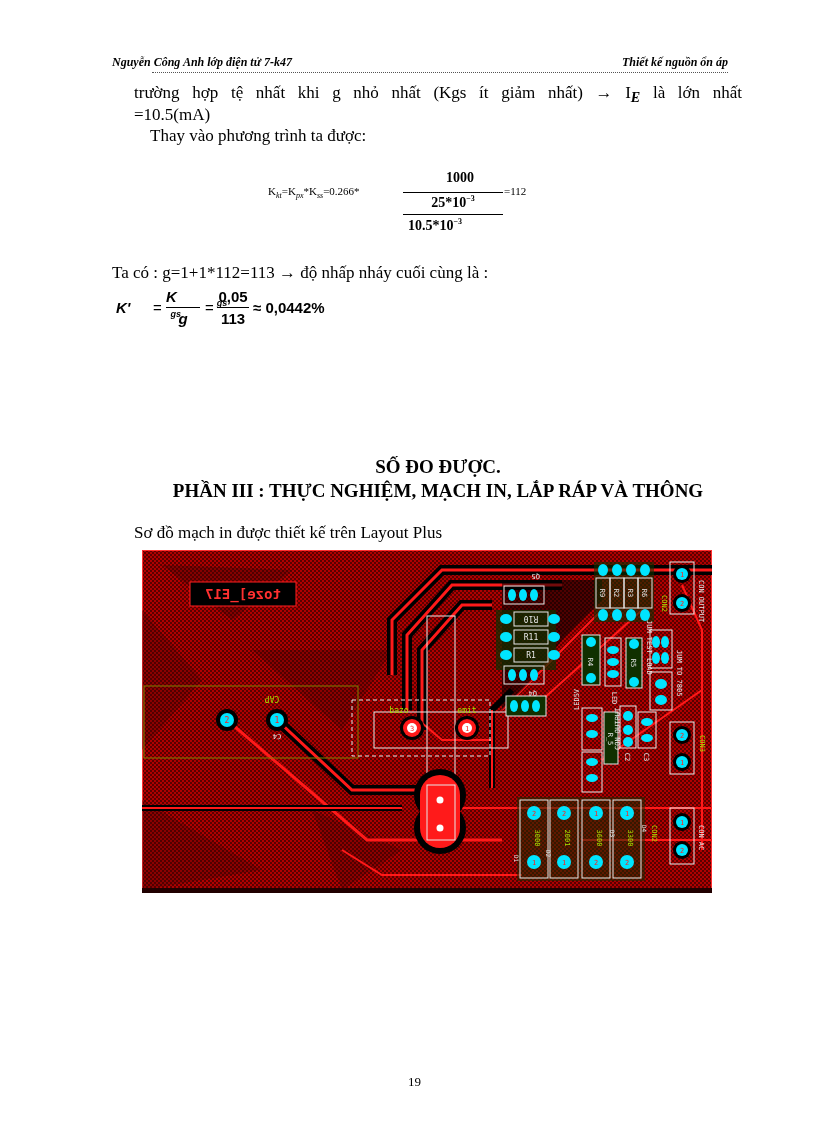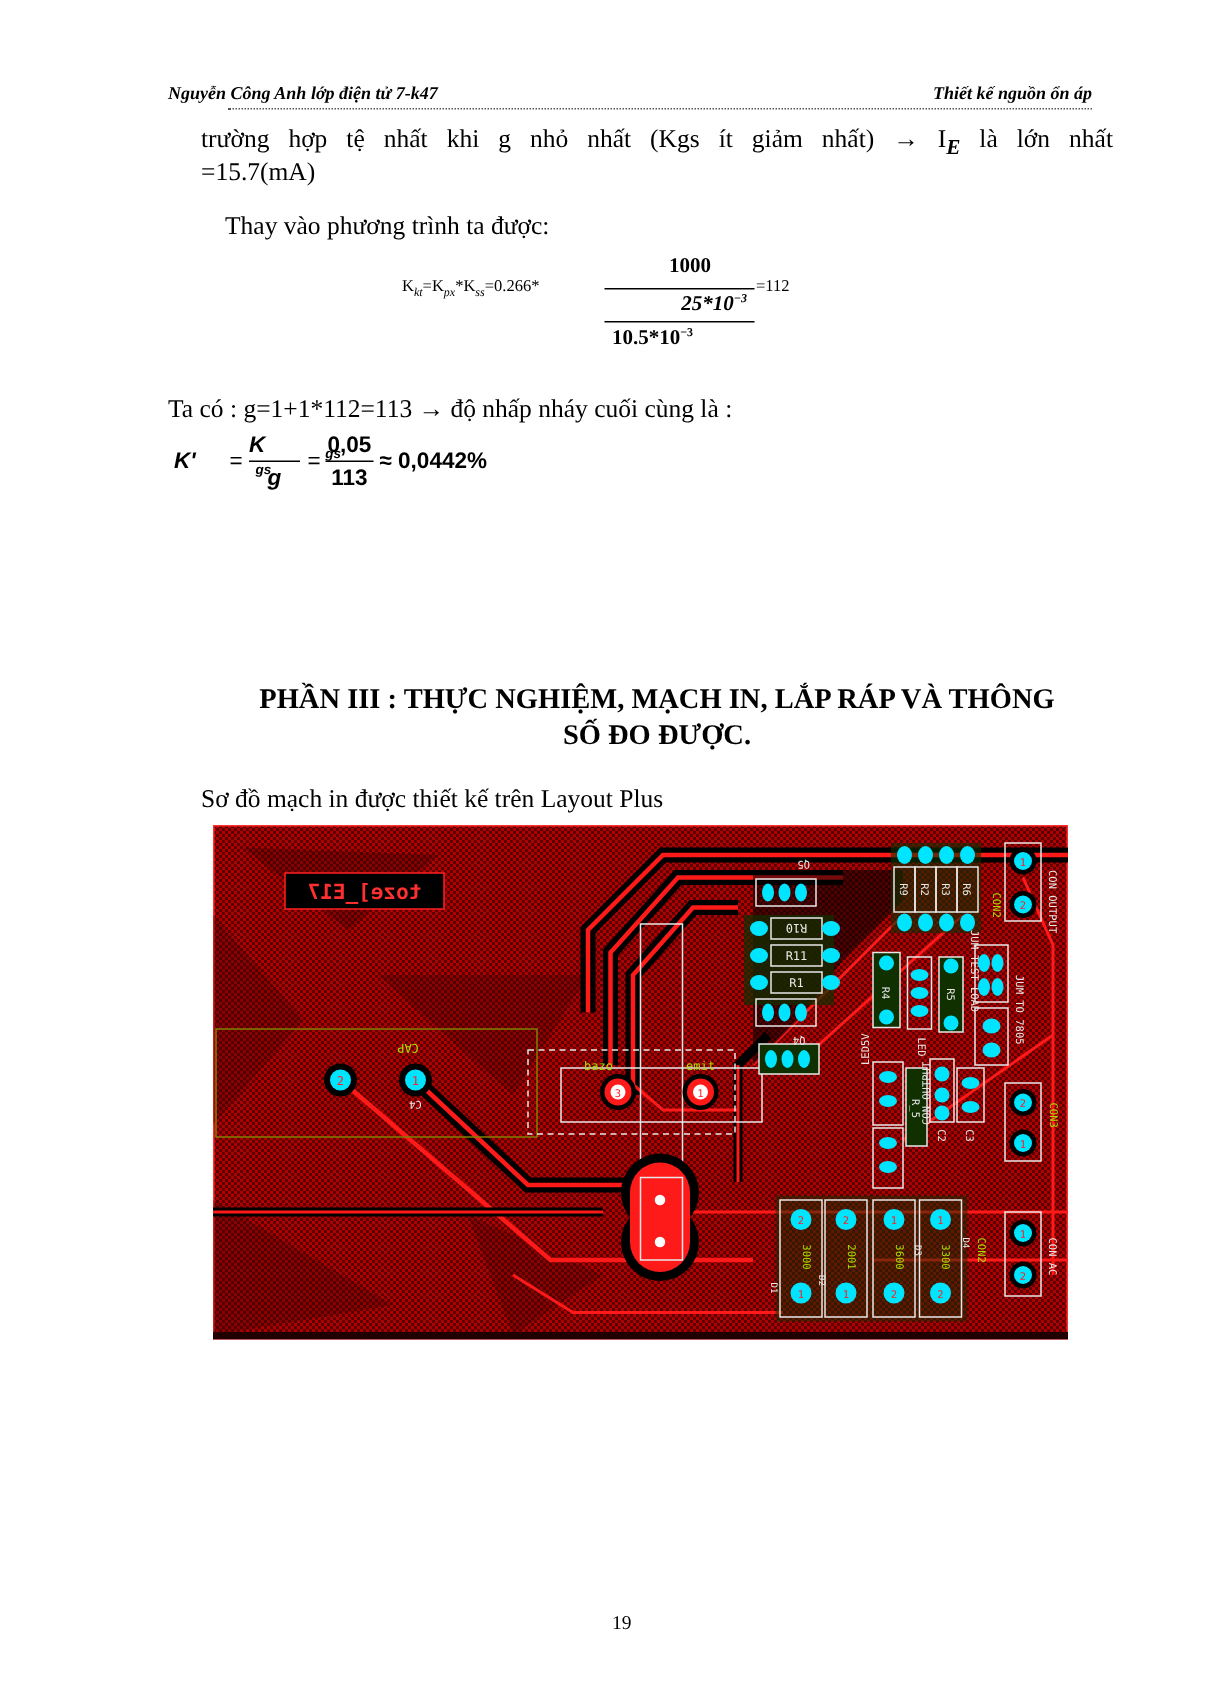--- a/index.html
+++ b/index.html
@@ -7,30 +7,30 @@
          font-family: "Liberation Serif", "DejaVu Serif", serif; color: #000; }
   .page-header { position: absolute; left: 112px; top: 55px; width: 616px; height: 20px;
                  font-family: "Liberation Serif", serif; font-style: italic; font-weight: bold; font-size: 12px; }
   .page-header .left { position: absolute; left: 0; top: 0; }
   .page-header .right { position: absolute; right: 0; top: 0; }
   .header-rule { position: absolute; left: 152px; top: 72px; width: 576px; height: 0;
                  border-top: 1px dotted #555; }
   .para { position: absolute; font-size: 17px; line-height: 22px; }
   .p1 { left: 134px; top: 82px; width: 608px; text-align: justify; text-align-last: justify; }
   .p1b { left: 134px; top: 104px; }
-  .p2 { left: 150px; top: 140px; }
+  .p2 { left: 150px; top: 125px; }
   .formula1 { position: absolute; left: 268px; top: 170px; width: 240px; height: 70px;
               font-size: 11px; font-family: "Liberation Serif", serif; }
   .formula1 .lhs { position: absolute; left: 0; top: 15px; white-space: nowrap; }
   .formula1 sub { font-size: 8px; font-weight: normal; font-style: italic; }
   .formula1 .num { position: absolute; left: 152px; top: 0px; width: 80px; text-align: center;
                    font-weight: bold; font-size: 14px; }
   .formula1 .bar1 { position: absolute; left: 135px; top: 22px; width: 100px; border-top: 1px solid #000; }
-  .formula1 .den1 { position: absolute; left: 140px; top: 24px; width: 90px; text-align: right;
-                    font-weight: bold; font-size: 14px; font-style: italic; }
+  .formula1 .den1 { position: absolute; left: 140px; top: 24px; width: 90px; text-align: center;
+                    font-weight: bold; font-size: 14px; }
   .formula1 .bar2 { position: absolute; left: 135px; top: 44px; width: 100px; border-top: 1px solid #000; }
   .formula1 .den2 { position: absolute; left: 140px; top: 47px; width: 90px; text-align: left;
                     font-weight: bold; font-size: 14px; }
   .formula1 .res { position: absolute; left: 236px; top: 15px; white-space: nowrap; }
   .formula1 sup { font-size: 8px; }
   .p3 { left: 112px; top: 262px; }
   .formula2 { position: absolute; left: 114px; top: 287px; height: 46px; width: 250px;
               font-family: Liberation Sans, sans-serif; font-weight: bold; font-size: 15px; }
   .formula2 .k1 { position: absolute; left: 2px; top: 12px; font-style: italic; }
   .formula2 .k1 sub, .formula2 .fr sub { font-size: 9px; margin-left: 40px; }
@@ -52,21 +52,21 @@
 </head>
 <body>
 
 <div class="page-header">
   <span class="left">Nguyễn Công Anh   lớp điện tử 7-k47</span>
   <span class="right">Thiết kế nguồn ổn áp</span>
 </div>
 <div class="header-rule"></div>
 
 <div class="para p1"><span>trường hợp tệ nhất khi g nhỏ nhất (Kgs ít giảm nhất) → I</span><b><i><sub>E</sub></i></b><span> là lớn nhất</span></div>
-<div class="para p1b">=15.7(mA)</div>
+<div class="para p1b">=10.5(mA)</div>
 
 <div class="para p2">Thay vào phương trình ta được:</div>
 
 <div class="formula1">
   <div class="lhs"><span>K</span><sub>kt</sub><span>=K</span><sub>px</sub><span>*K</span><sub>ss</sub><span>=0.266*</span></div>
   <div class="num">1000</div>
   <div class="bar1"></div>
   <div class="den1"><span>25*10</span><sup>−3</sup></div>
   <div class="bar2"></div>
   <div class="den2"><span>10.5*10</span><sup>−3</sup></div>
@@ -86,22 +86,22 @@
   <div class="eq2">=</div>
   <div class="fr f2">
     <span class="n">0,05</span>
     <span class="line"></span>
     <span class="d">113</span>
   </div>
   <div class="res">≈ 0,0442%</div>
 </div>
 
 <div class="section-title">
+  <div>SỐ ĐO ĐƯỢC.</div>
   <div>PHẦN III : THỰC NGHIỆM, MẠCH IN, LẮP RÁP VÀ THÔNG</div>
-  <div>SỐ ĐO ĐƯỢC.</div>
 </div>
 
 <div class="para p4">Sơ đồ mạch in được thiết kế trên Layout Plus</div>
 
 <div class="pcb">
   <svg width="570" height="343" viewBox="0 0 570 343" xmlns="http://www.w3.org/2000/svg" font-family="DejaVu Sans Mono, monospace">
     <defs>
       <pattern id="hatch" width="4" height="4" patternUnits="userSpaceOnUse">
         <rect width="4" height="4" fill="#b00000"></rect>
         <rect width="2" height="2" fill="#5a0000"></rect>

